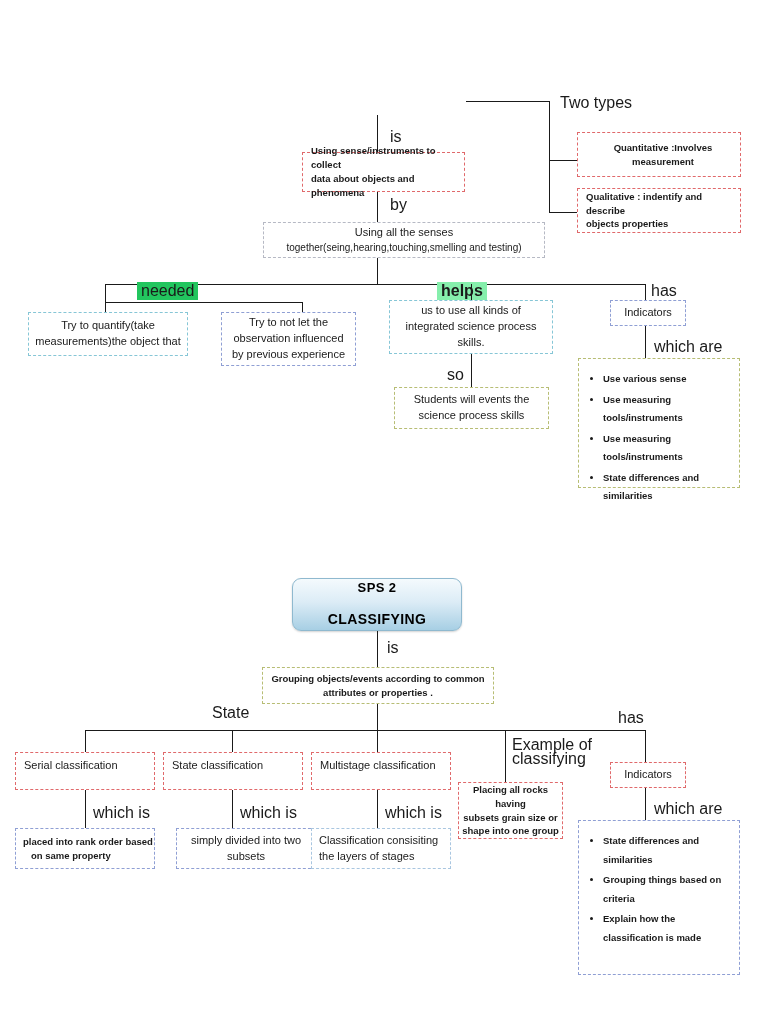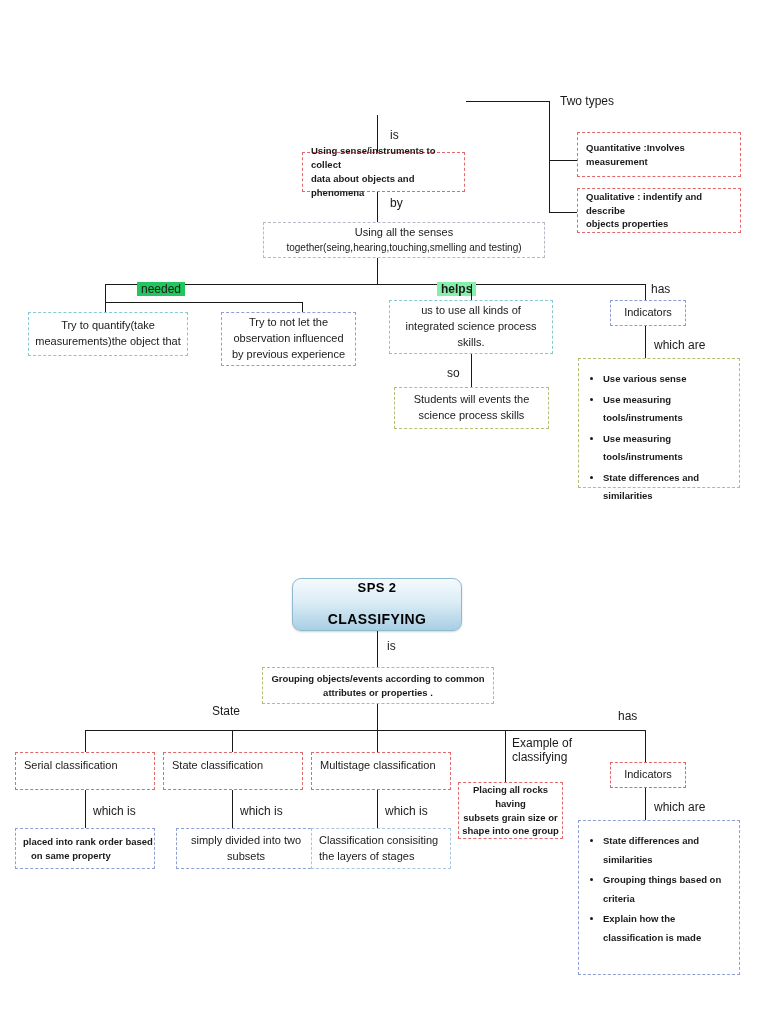--- a/index.html
+++ b/index.html
@@ -60,21 +60,21 @@
   .d-lblue { border: 1.3px dashed #a9c6e0; }
   .d-olive { border: 1.3px dashed #b7bd74; }
   .d-gray  { border: 1.3px dashed #b6b9c4; }
 
   .t-small  { font-size: 9.5px; font-weight: bold; }
   .t-normal { font-size: 11px; }
 
   
   .elabel {
     position: absolute;
-    font-size: 12px;
+    font-size: 16px;
     color: #1a1a1a;
     white-space: nowrap;
     background: transparent;
   }
 
   
   .ln-v { position: absolute; width: 0; border-left: 1.4px solid #1a1a1a; }
   .ln-h { position: absolute; height: 0; border-top: 1.4px solid #1a1a1a; }
 
   
@@ -101,21 +101,21 @@
   <div class="ln-v" style="left:377px; top:115px; height:46px;"></div>
   <div class="elabel" style="left:390px; top:128px;">is</div>
 
   <div class="ln-h" style="left:466px; top:101px; width:83px;"></div>
   <div class="ln-v" style="left:549px; top:101px; height:112px;"></div>
   <div class="ln-h" style="left:549px; top:160px; width:28px;"></div>
   <div class="ln-h" style="left:549px; top:212px; width:28px;"></div>
   <div class="elabel" style="left:560px; top:94px;">Two types</div>
 
 
-  <div class="node dbox d-red t-small" style="left:577px; top:132px; width:164px; height:45px; align-items:flex-start; padding-left:8px; text-align:left;">
+  <div class="node dbox d-red t-small" style="left:577px; top:132px; width:164px; height:45px; align-items:flex-start; padding-left:8px; text-align:center;">
     <span class="ln">Quantitative :Involves</span>
     <span class="ln">measurement</span>
   </div>
   <div class="node dbox d-red t-small" style="left:577px; top:188px; width:164px; height:45px; align-items:flex-start; padding-left:8px; text-align:left;">
     <span class="ln">Qualitative : indentify and describe</span>
     <span class="ln">objects properties</span>
   </div>
 
   <div class="node dbox d-red t-small" style="left:302px; top:152px; width:163px; height:40px; align-items:center; padding-left:8px; text-align:left;">
     <span class="ln">Using sense/instruments to collect</span>

